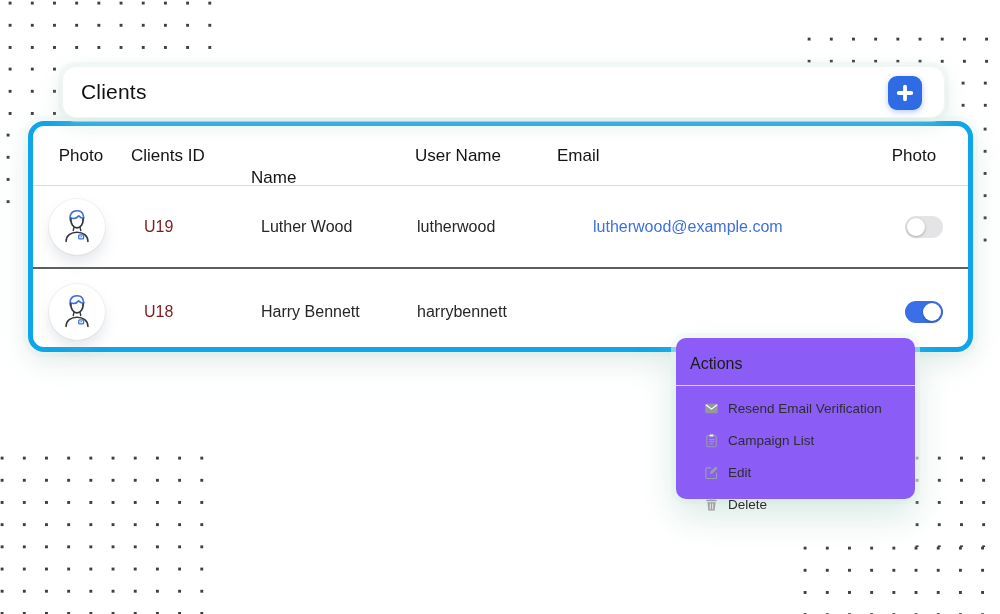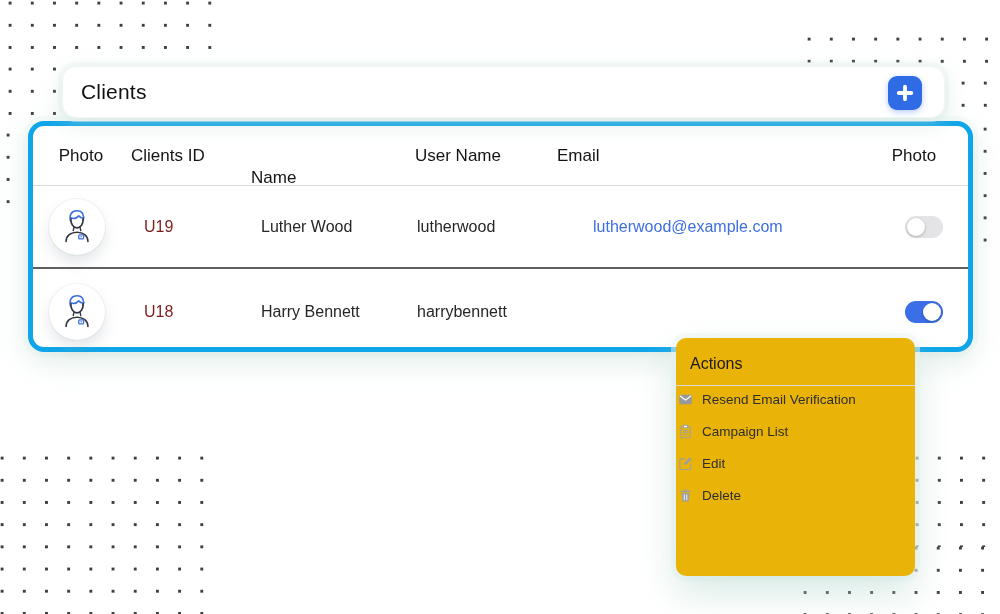--- a/index.html
+++ b/index.html
@@ -89,30 +89,30 @@
   }
   .toggle .knob {
     position:absolute; top:2px; left:2px; width:18px; height:18px; border-radius:50%;
     background:#fff; box-shadow:0 1px 3px rgba(0,0,0,0.25); transition:left .15s;
   }
   .toggle.on { background:#3a6fe8; }
   .toggle.on .knob { left:18px; }
 
   
   .actions-card {
-    position:absolute; left:676px; top:338px; width:239px; height:238px;
-    background:#eab308; border-radius:10px; z-index:3;
+    position:absolute; left:676px; top:338px; width:239px; height:161px;
+    background:#8b5cf6; border-radius:10px; z-index:3;
     box-shadow: 0 16px 36px rgba(186,218,210,0.6), 0 0 0 5px rgba(240,248,245,0.5);
   }
   .actions-title { font-size:16px; color:#1b1b1b; font-weight:400; padding:17px 16px 12px 14px; }
   .actions-divider { width:100%; height:1px; background:#d9d9d9; }
   .actions-list { list-style:none; padding:6px 0 8px 0; }
   .action-item {
-    height:32px; display:flex; align-items:flex-start; gap:9px;
-    padding:0 2px; cursor:pointer; font-size:13.5px; color:#2e2e2e;
+    height:32px; display:flex; align-items:center; gap:9px;
+    padding:0 28px; cursor:pointer; font-size:13.5px; color:#2e2e2e;
   }
   .action-item .aicon { width:15px; height:15px; flex:0 0 15px; display:flex; align-items:center; }
   .action-item .aicon svg { width:15px; height:15px; display:block; }
 </style>
 </head>
 <body>
 
 <div class="stage">
 
   <div class="dots dots-a"></div>

